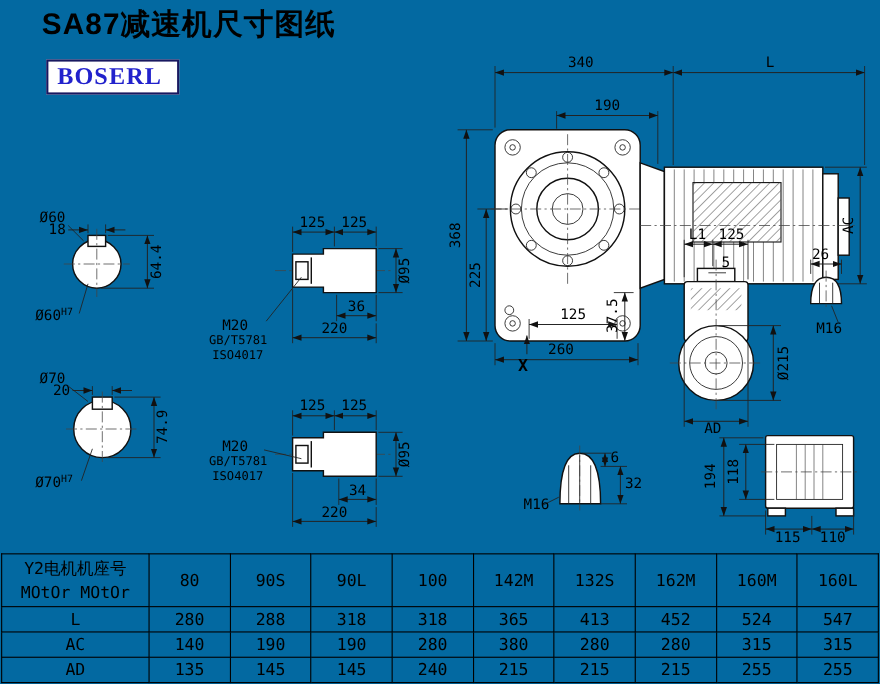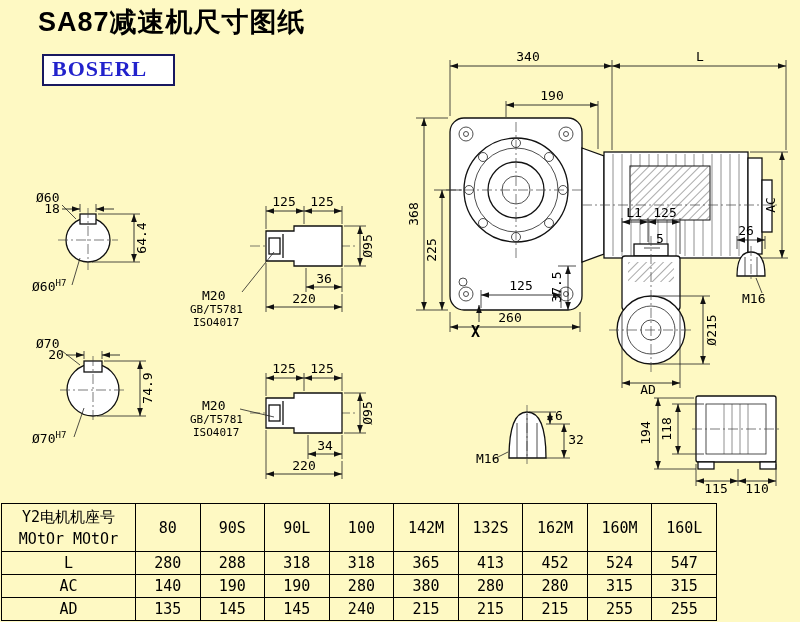--- a/index.html
+++ b/index.html
@@ -1,46 +1,46 @@
 <!DOCTYPE html>
 <html><head>
 <meta charset="utf-8">
 <style>
   * { box-sizing: border-box; }
   html, body { margin: 0; padding: 0; }
   body {
     width: 800px; height: 622px; background: #ffffff;
     font-family: "Liberation Sans", sans-serif; color: #000;
   }
-  .page { position: relative; width: 800px; height: 622px; overflow: hidden; background: #fef9c3; }
+  .page { position: relative; width: 800px; height: 622px; overflow: hidden; background: #0369a1; }
   .title {
     position: absolute; left: 38px; top: 4px;
     font-size: 27px; font-weight: bold; letter-spacing: 1px; color: #000;
   }
   .logo {
     position: absolute; left: 42px; top: 54px;
-    border: 2px solid #181860; background: #fff; padding: 0 26px 2px 8px;
+    border: 2px solid #181860; background: #fff; padding: 0 14px 2px 8px;
   }
   .logo span {
     color: #2222cc; font-family: "Liberation Serif", serif;
     font-weight: bold; font-size: 22px; letter-spacing: 1px;
   }
   svg.drawing { position: absolute; left: 0; top: 0; }
   svg.drawing text { font-family: "DejaVu Sans Mono", monospace; font-size: 13px; fill: #000; }
   svg.drawing text.sm { font-size: 11px; }
   svg.drawing text.lg { font-size: 15px; font-weight: bold; }
   svg.drawing .sup { font-size: 9px; }
   .fw  { fill: #fff; stroke: #111; stroke-width: 1.3; }
   .ln  { fill: none; stroke: #111; stroke-width: 1.3; }
   .thin{ fill: none; stroke: #222; stroke-width: 0.8; }
   .fin { fill: none; stroke: #333; stroke-width: 0.55; }
   .dim { fill: none; stroke: #222; stroke-width: 0.9; }
   .cl  { fill: none; stroke: #444; stroke-width: 0.7; stroke-dasharray: 10 3 2 3; }
   table.spec {
-    position: absolute; left: 1px; top: 503px; width: 716px;
+    position: absolute; left: 1px; top: 503px; width: 798px;
     border-collapse: collapse; table-layout: fixed;
     font-family: "DejaVu Sans Mono", monospace; font-size: 15px;
   }
   table.spec th, table.spec td {
     border: 1px solid #000; text-align: center; padding: 0; font-weight: normal;
   }
   tr.hdr { height: 48px; }
   tr.data { height: 23px; }
   th.first { text-align: left; padding-left: 6px; }
   .hd1, .hd2 { display: block; line-height: 22px; font-size: 15px; }

